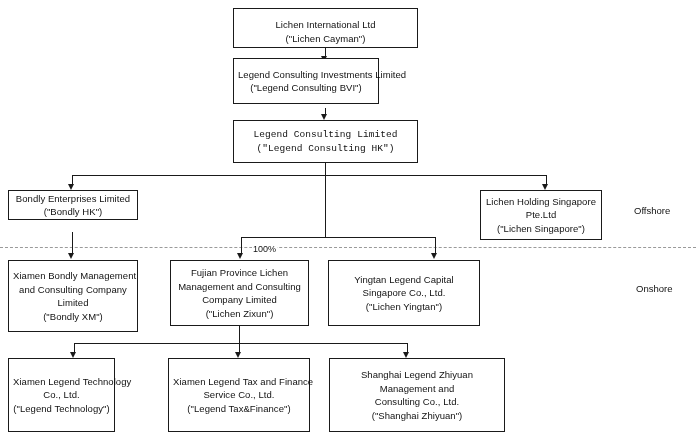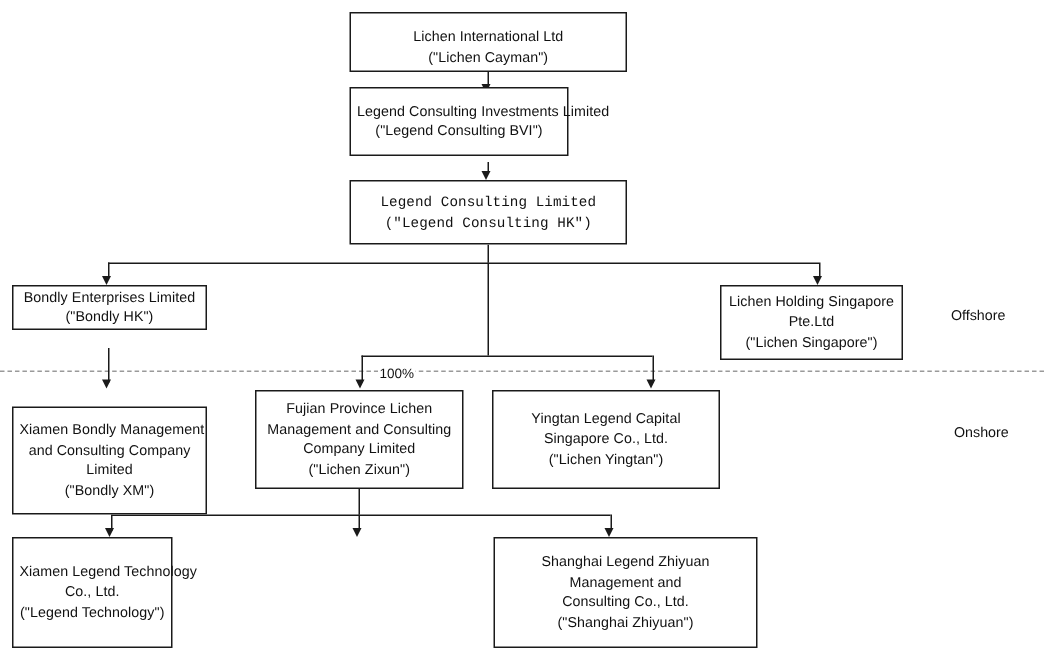--- a/index.html
+++ b/index.html
@@ -154,21 +154,21 @@
   </div>
 
   <div class="node" style="left:480px; top:190px; width:122px; height:50px;">
     <span class="lines">
       <span class="ln">Lichen Holding Singapore</span>
       <span class="ln">Pte.Ltd</span>
       <span class="ln">("Lichen Singapore")</span>
     </span>
   </div>
 
-  <div class="node" style="left:8px; top:260px; width:130px; height:72px;margin-top:11px;">
+  <div class="node" style="left:8px; top:260px; width:130px; height:72px;">
     <span class="lines">
       <span class="ln">Xiamen Bondly Management</span>
       <span class="ln">and Consulting Company</span>
       <span class="ln">Limited</span>
       <span class="ln">("Bondly XM")</span>
     </span>
   </div>
 
   <div class="node" style="left:170px; top:260px; width:139px; height:66px;">
     <span class="lines">
@@ -188,20 +188,27 @@
   </div>
 
   <div class="node" style="left:8px; top:358px; width:107px; height:74px;">
     <span class="lines">
       <span class="ln">Xiamen Legend Technology</span>
       <span class="ln">Co., Ltd.</span>
       <span class="ln">("Legend Technology")</span>
     </span>
   </div>
 
+  <div class="node" style="left:168px; top:358px; width:142px; height:74px;">
+    <span class="lines">
+      <span class="ln">Xiamen Legend Tax and Finance</span>
+      <span class="ln">Service Co., Ltd.</span>
+      <span class="ln">("Legend Tax&amp;Finance")</span>
+    </span>
+  </div>
 
   <div class="node" style="left:329px; top:358px; width:176px; height:74px;">
     <span class="lines">
       <span class="ln">Shanghai Legend Zhiyuan</span>
       <span class="ln">Management and</span>
       <span class="ln">Consulting Co., Ltd.</span>
       <span class="ln">("Shanghai Zhiyuan")</span>
     </span>
   </div>
 

